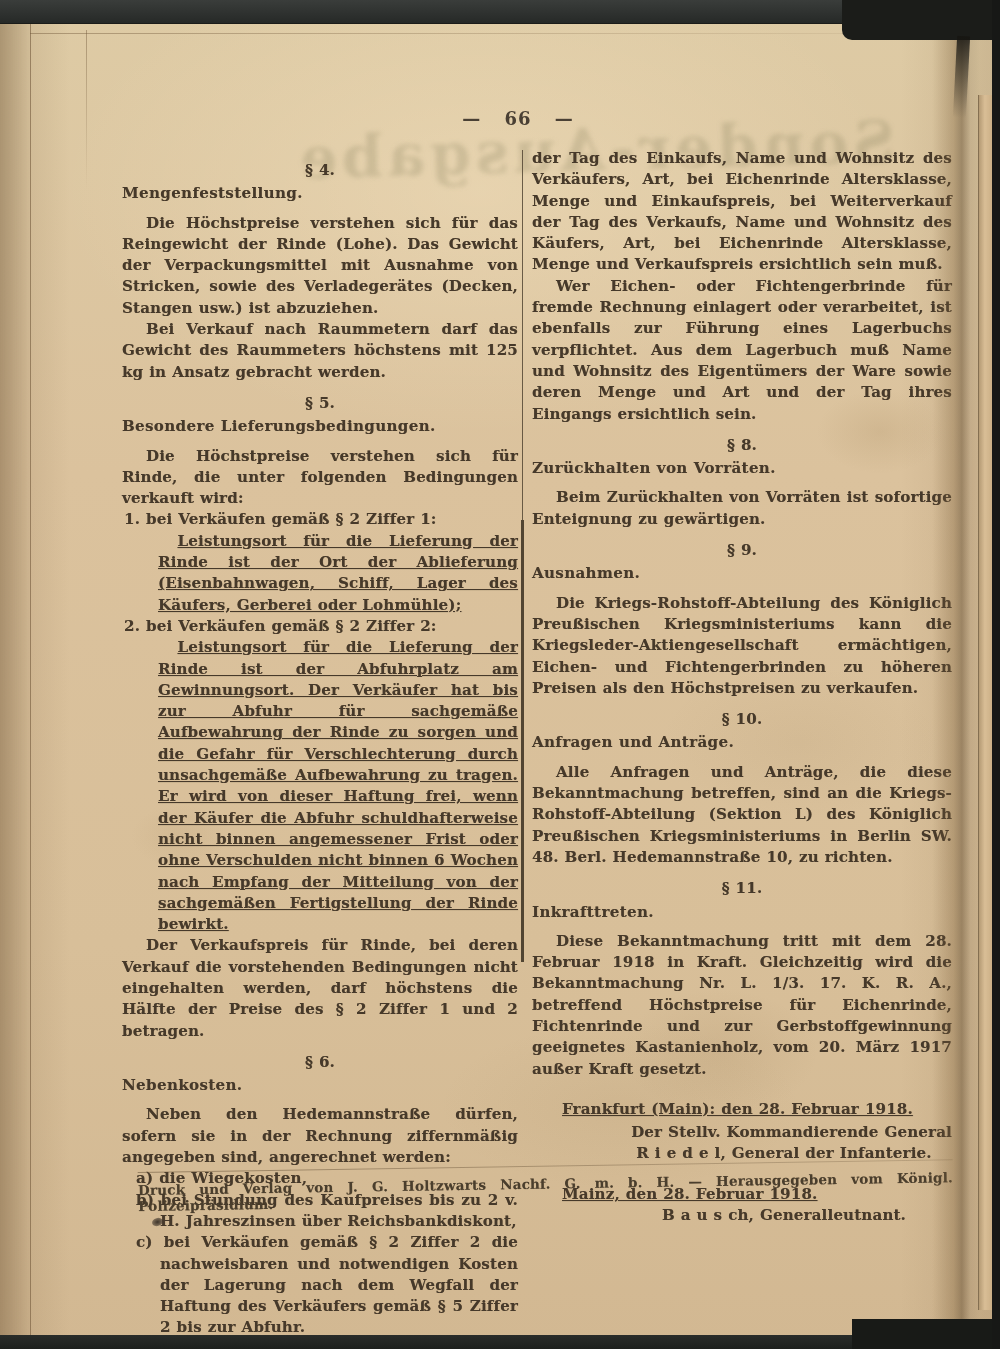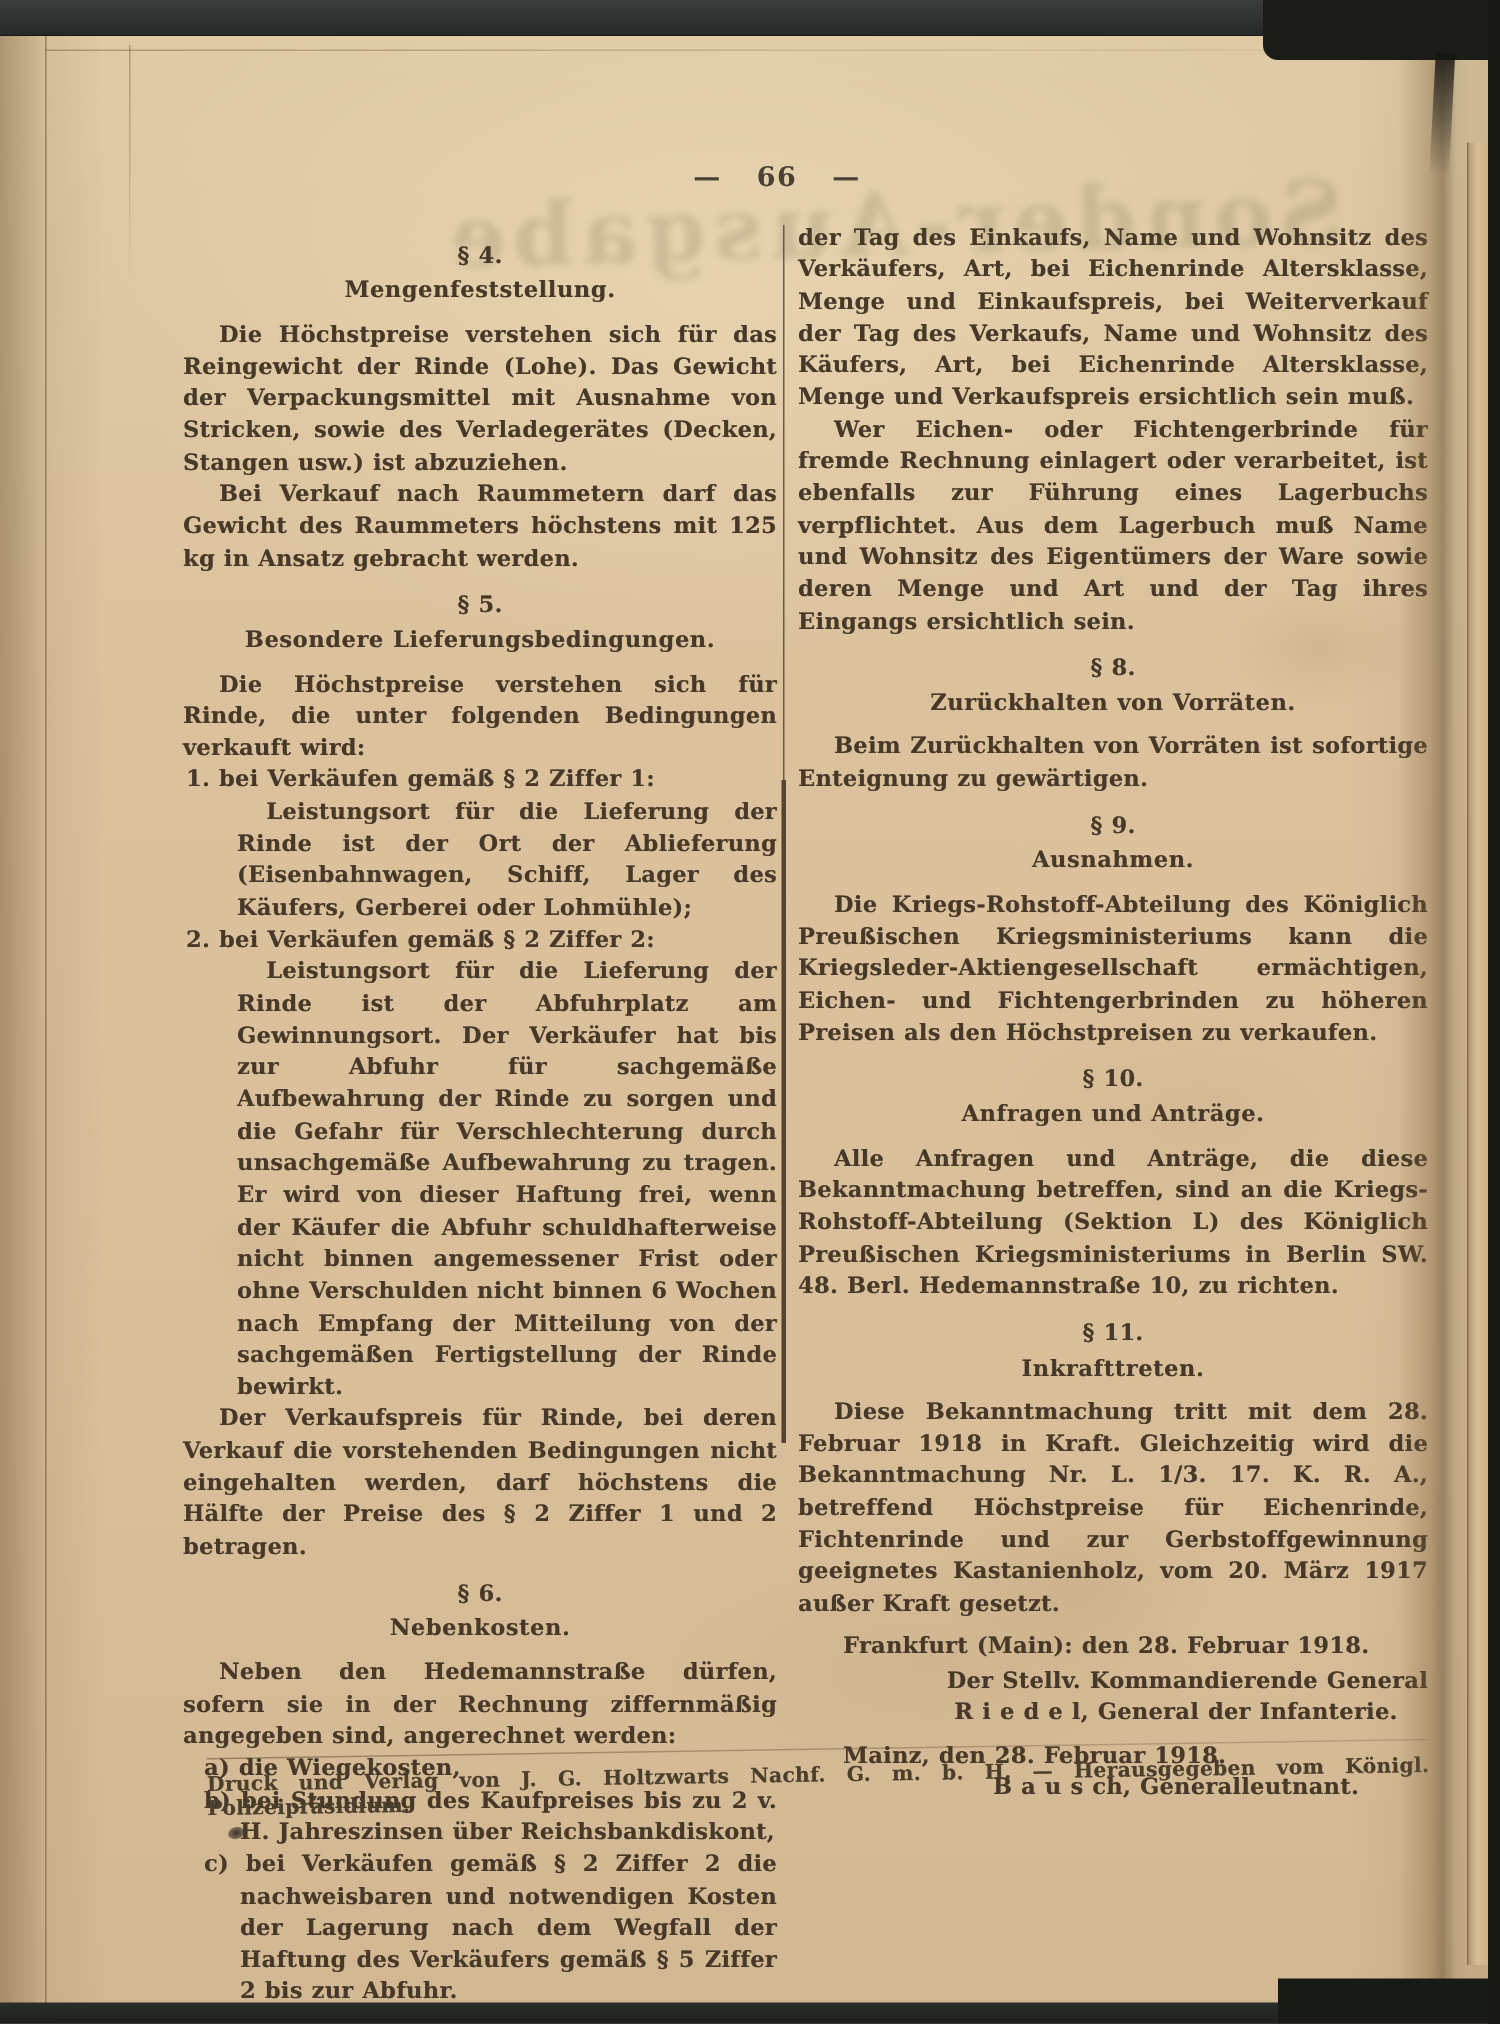--- a/index.html
+++ b/index.html
@@ -50,27 +50,27 @@
   
   .page-number{position:absolute;top:108px;left:0;width:1036px;text-align:center;
       font-size:18px;font-weight:bold;color:#4a4034;word-spacing:16px;letter-spacing:1px;}
   .col{position:absolute;font-size:15px;line-height:21.3px;font-weight:bold;color:#46392a;
       text-align:justify;letter-spacing:0.2px;word-spacing:0.5px;
       text-shadow:0.2px 0.2px 0.4px rgba(60,45,25,0.45);}
   .col-left{left:122px;top:150px;width:396px;}
   .col-right{left:532px;top:148px;width:420px;}
   .blk{margin:0;}
   .secnum{text-align:center;margin-top:10px;margin-bottom:2px;}
-  .sectitle{text-align:center;margin-bottom:8px;letter-spacing:0.4px;}
+  .sectitle{margin-bottom:8px;letter-spacing:0.4px;}
   .para{text-indent:1.6em;}
   .para0{}
   .numitem{margin-left:2px;}
-  .subpara{margin-left:36px;text-indent:1.3em;}
+  .subpara{margin-left:36px;text-indent:1.3em;text-decoration:underline;}
   .letteritem{padding-left:38px;text-indent:-24px;}
-  .dateline{margin-top:7px;text-indent:2em;text-align:left;}
+  .dateline{margin-top:19px;text-indent:2em;text-align:left;text-decoration:underline;}
   .sigrole{text-align:right;padding-left:66px;margin-top:2px;}
   .signame{text-align:center;padding-left:84px;}
 
   .divider-top{position:absolute;left:522px;top:150px;width:1px;height:370px;background:rgba(75,62,45,0.8);}
   .divider-bottom{position:absolute;left:521px;top:520px;width:3px;height:442px;background:rgba(58,47,32,0.85);}
 
   .footer-wrap{position:absolute;left:138px;top:1172px;width:815px;
       transform:rotate(-0.9deg);transform-origin:left center;}
   .footer-rule{height:1px;background:linear-gradient(to right, rgba(90,70,45,0.5), rgba(90,70,45,0.22));
       margin-bottom:9px;}

